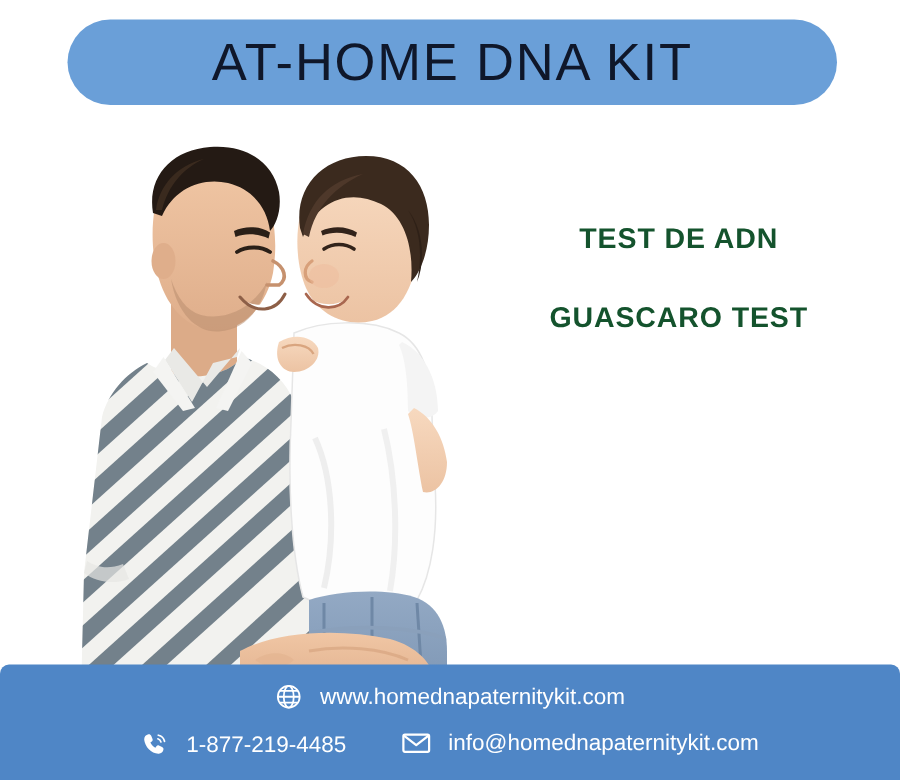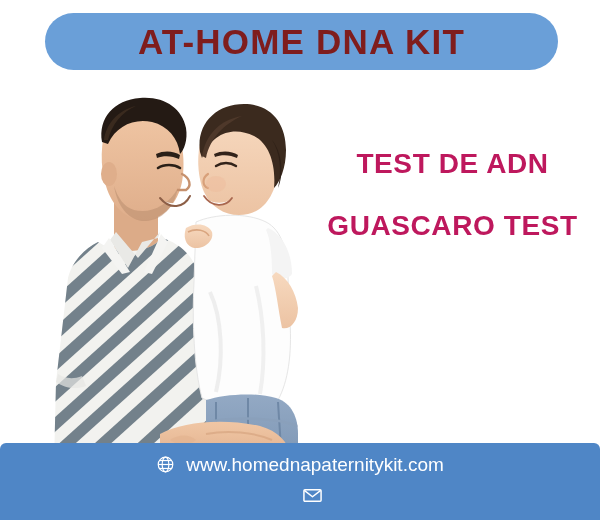--- a/index.html
+++ b/index.html
@@ -26,23 +26,23 @@
     width: 513px;
     height: 57px;
     background: #6a9fd8;
     border-radius: 29px;
     display: flex;
     align-items: center;
     justify-content: center;
     box-sizing: border-box;
   }
   #header-title {
-    color: #7f1d1d;
+    color: #0f172a;
     font-size: 35px;
-    font-weight: bold;
+    font-weight: normal;
     letter-spacing: 1.2px;
     line-height: 1;
     white-space: nowrap;
   }
 
   
   #photo {
     position: absolute;
     left: 10px;
     top: 82px;
@@ -54,22 +54,22 @@
 
   
   #headline-block {
     position: absolute;
     left: 310px;
     top: 150px;
     width: 285px;
     text-align: center;
   }
   .headline-line {
-    color: #be185d;
-    font-size: 28px;
+    color: #14532d;
+    font-size: 19px;
     font-weight: bold;
     letter-spacing: 0.6px;
     line-height: 1;
     white-space: nowrap;
   }
   #headline-line-1 { margin: 0 0 34px 0; }
   #headline-line-2 { margin: 0 0 34px 0; }
   #headline-line-3 { margin: 0; }
 
   
@@ -81,21 +81,21 @@
     height: 77px;
     background: #4f86c6;
     border-top-left-radius: 6px;
     border-top-right-radius: 6px;
   }
   .footer-row {
     position: absolute;
     display: flex;
     align-items: flex-end;
     color: #ffffff;
-    font-size: 19px;
+    font-size: 15px;
     white-space: nowrap;
   }
   #footer-row-web {
     left: 0;
     right: 0;
     top: 12px;
     justify-content: center;
   }
   #footer-row-contact {
     left: 0;
@@ -297,28 +297,46 @@
             <line x1="2.8" y1="12" x2="21.2" y2="12"></line>
             <line x1="4.4" y1="7" x2="19.6" y2="7"></line>
             <line x1="4.4" y1="17" x2="19.6" y2="17"></line>
           </svg>
         </span>
         <span class="footer-text">www.homednapaternitykit.com</span>
       </div>
     </div>
 
     <div class="footer-row" id="footer-row-contact">
+      <div class="contact-item">
+        <span class="icon">
+          <svg width="19" height="19" viewBox="0 0 24 24">
+            <path d="M6.2,3.2 C7.3,3.0 8.2,3.5 8.6,4.5 L9.7,7.1
+                     C10.0,7.9 9.8,8.7 9.1,9.2 L7.9,10.1
+                     C8.7,12.0 10.2,13.6 12.1,14.5 L13.0,13.2
+                     C13.5,12.5 14.3,12.3 15.1,12.6 L17.7,13.8
+                     C18.6,14.2 19.1,15.1 18.9,16.1
+                     C18.6,18.2 16.8,19.8 14.6,19.6
+                     C8.6,19.0 3.3,13.7 2.7,7.7
+                     C2.5,5.5 4.1,3.6 6.2,3.2 Z" fill="#ffffff"></path>
+            <path d="M14.6,4.0 C17.2,4.5 19.2,6.5 19.8,9.1" stroke="#ffffff" stroke-width="1.5" fill="none" stroke-linecap="round"></path>
+            <path d="M14.2,7.0 C15.5,7.4 16.5,8.4 16.8,9.7" stroke="#ffffff" stroke-width="1.4" fill="none" stroke-linecap="round"></path>
+          </svg>
+        </span>
+        <span class="footer-text">1-877-219-4485</span>
+      </div>
 
       <div class="gap-phone-mail"></div>
 
       <div class="contact-item">
         <span class="icon">
           <svg width="21" height="21" viewBox="0 0 24 24" fill="none" stroke="#ffffff" stroke-width="1.7" stroke-linejoin="round">
             <rect x="2.2" y="5.4" width="19.6" height="13.2" rx="1.2"></rect>
             <path d="M2.6,6.1 L12,13.4 L21.4,6.1"></path>
           </svg>
         </span>
+        <span class="footer-text">info@homednapaternitykit.com</span>
       </div>
     </div>
 
   </div>
 
 </div>
 
 </body></html>

